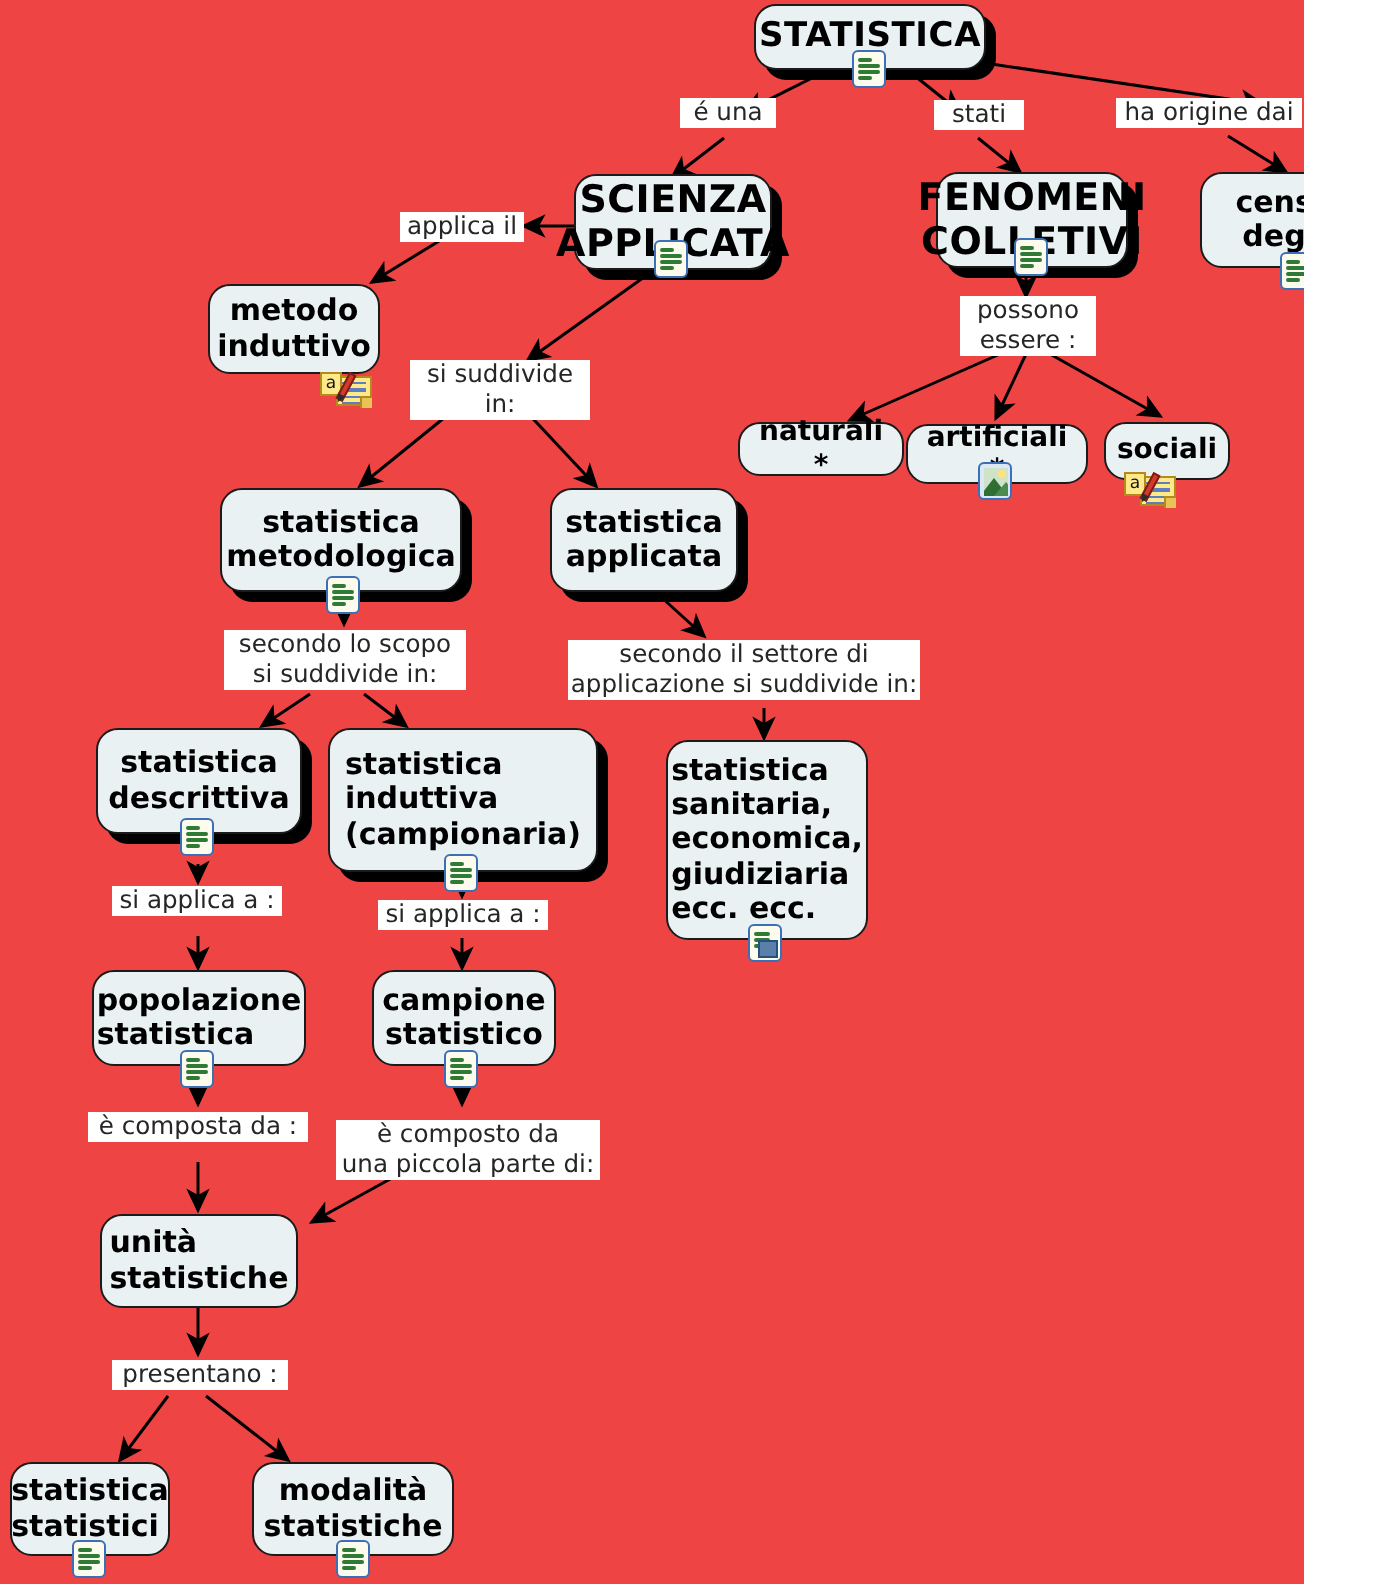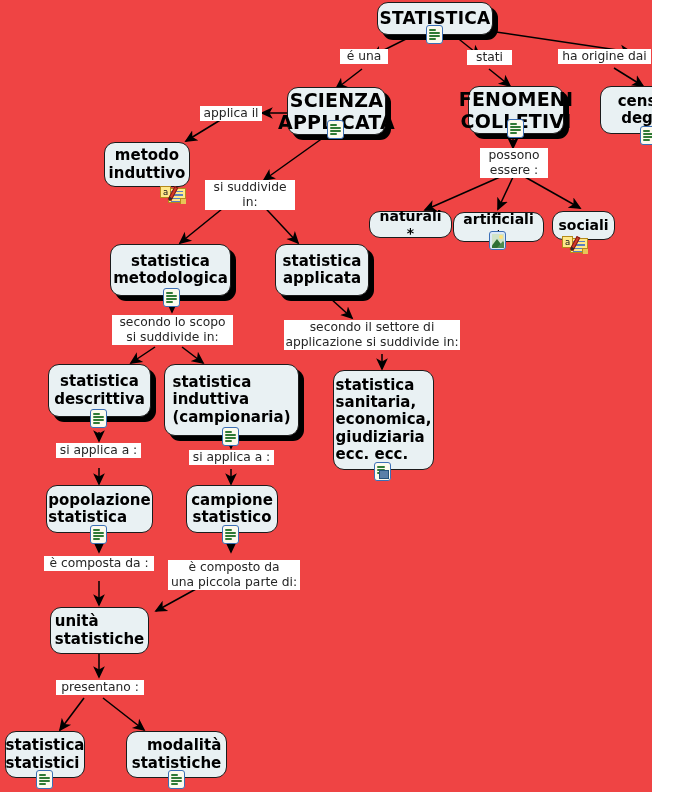--- a/index.html
+++ b/index.html
@@ -196,21 +196,21 @@
     <span class="txt" style="text-align: left; white-space: pre-line;">unità
 statistiche</span>
   </div>
 
   <div class="node t-norm" style="left:5px;top:731px;width:80px;height:47px;">
     <span class="txt" style="text-align: left; white-space: pre-line;">statistica
 statistici</span>
   </div>
 
   <div class="node t-norm" style="left:126px;top:731px;width:101px;height:47px;">
-    <span class="txt" style="text-align: right; white-space: pre-line;">modalità
+    <span class="txt" style="text-align: center; white-space: pre-line;">modalità
 statistiche</span>
   </div>
 
   <div class="lbl" style="left: 340px; top: 49px; width: 48px; white-space: pre-line; text-align: center;">é una</div>
   <div class="lbl" style="left: 467px; top: 50px; width: 45px; white-space: pre-line;">stati</div>
   <div class="lbl" style="left: 558px; top: 49px; width: 93px; white-space: pre-line;">ha origine dai</div>
   <div class="lbl" style="left: 200px; top: 106px; width: 62px; white-space: pre-line;">applica il</div>
   <div class="lbl" style="left: 480px; top: 148px; width: 68px; white-space: pre-line;">possono
 essere :</div>
   <div class="lbl" style="left: 205px; top: 180px; width: 90px; white-space: pre-line;">si suddivide in:</div>

